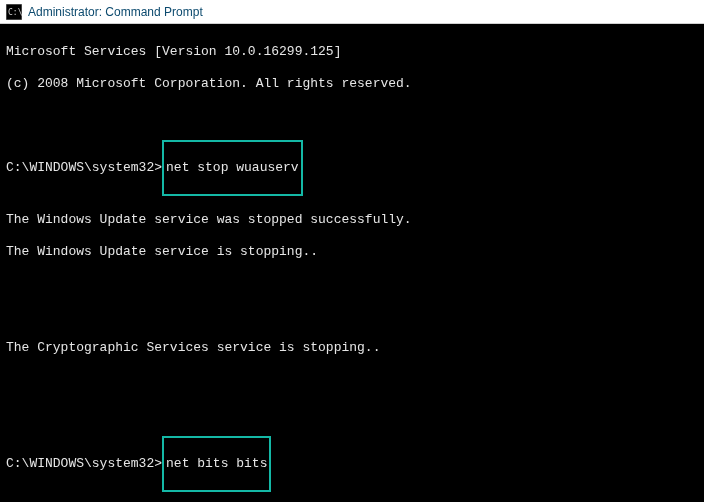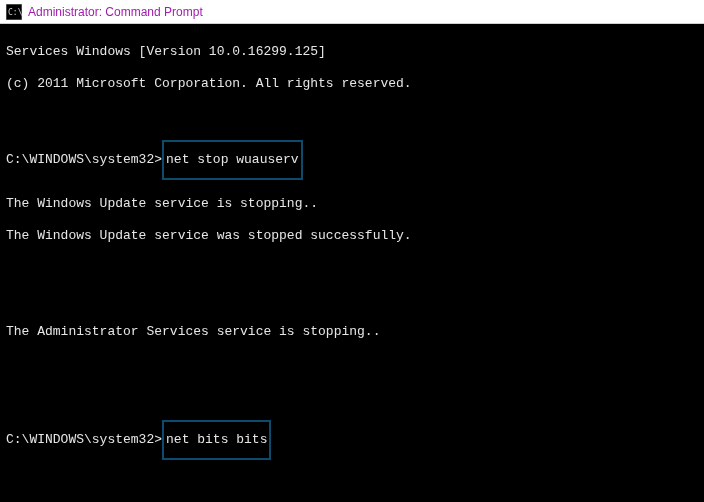--- a/index.html
+++ b/index.html
@@ -26,62 +26,62 @@
     height: 16px;
     margin-right: 6px;
     display: inline-flex;
     align-items: center;
     justify-content: center;
   }
   .titlebar-icon svg { width: 16px; height: 16px; }
   .titlebar-text {
     font-family: 'Segoe UI', Tahoma, sans-serif;
     font-size: 12px;
-    color: #a21caf;
+    color: #0c4a6e;
   }
   .terminal {
     background: #000;
     color: #e6e6e6;
     padding: 4px 6px;
     line-height: 16px;
     white-space: pre;
     font-family: Consolas, 'Courier New', monospace;
     letter-spacing: 0;
   }
   .line { white-space: pre; }
   .hl {
-    border: 2px solid #0c4a6e;
-    padding: 10px 2px;
+    border: 2px solid #14b8a6;
+    padding: 18px 2px;
     display: inline-block;
   }
 </style>
 </head>
 <body>
 
 <div class="titlebar">
   <span class="titlebar-icon">
     <svg viewBox="0 0 16 16">
       <rect x="0" y="0" width="16" height="16" fill="#000"></rect>
       <rect x="0" y="0" width="16" height="16" fill="none" stroke="#888" stroke-width="1"></rect>
       <text x="2" y="11" font-size="8" fill="#ccc" font-family="Consolas,monospace">C:\</text>
     </svg>
   </span>
   <span class="titlebar-text">Administrator: Command Prompt</span>
 </div>
 
 <div class="terminal">
-<div class="line">Services Windows [Version 10.0.16299.125]</div>
-<div class="line">(c) 2011 Microsoft Corporation. All rights reserved.</div>
+<div class="line">Microsoft Services [Version 10.0.16299.125]</div>
+<div class="line">(c) 2008 Microsoft Corporation. All rights reserved.</div>
 <div class="line"> </div>
 <div class="line"><span>C:\WINDOWS\system32&gt;</span><span class="hl">net stop wuauserv</span></div>
+<div class="line">The Windows Update service was stopped successfully.</div>
 <div class="line">The Windows Update service is stopping..</div>
-<div class="line">The Windows Update service was stopped successfully.</div>
 <div class="line"> </div>
 <div class="line"> </div>
-<div class="line">The Administrator Services service is stopping..</div>
+<div class="line">The Cryptographic Services service is stopping..</div>
 <div class="line"> </div>
 <div class="line"> </div>
 <div class="line"><span>C:\WINDOWS\system32&gt;</span><span class="hl">net bits bits</span></div>
 
 
 
 
 
 
 

